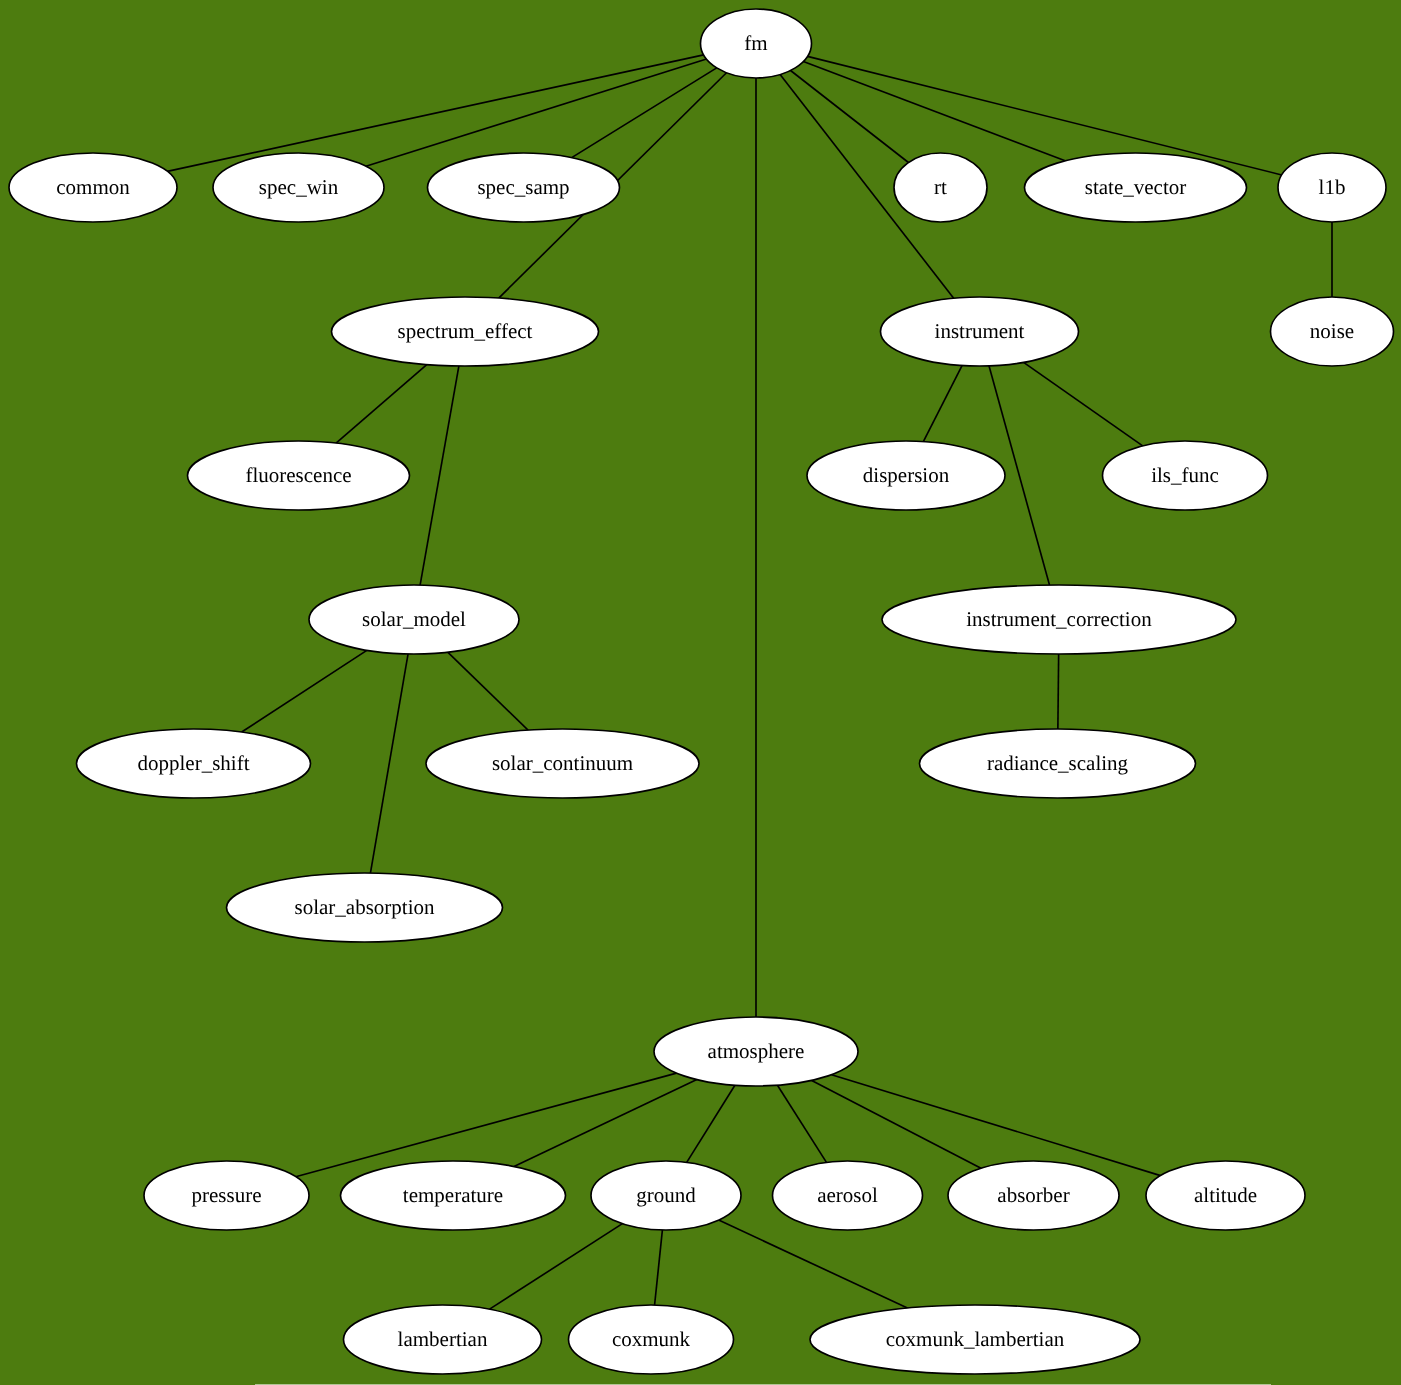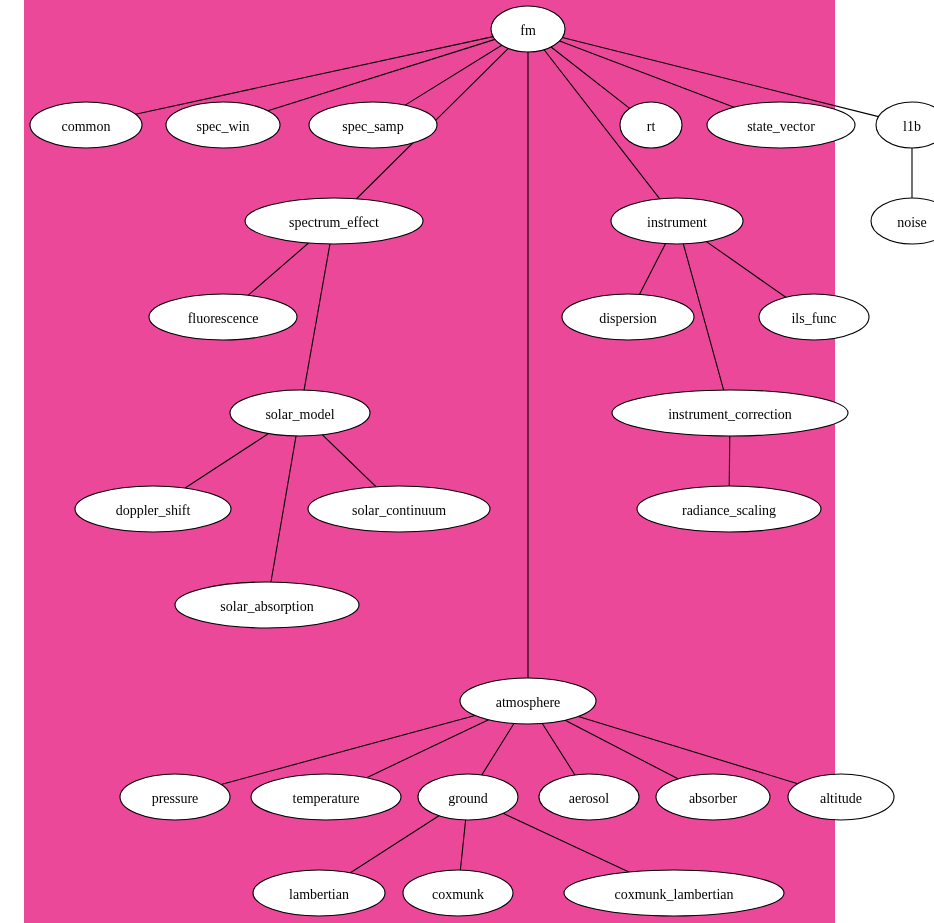--- a/index.html
+++ b/index.html
@@ -8,24 +8,23 @@
     background: #ffffff;
   }
   body {
     width: 934px;
     height: 923px;
     font-family: "Liberation Serif", "DejaVu Serif", serif;
     overflow: hidden;
   }
   #graph-root {
     position: relative;
-    width: 811px;
+    width: 934px;
     height: 923px;
-    background: #ec4899;
-    margin-left: 24px;
+    background: #4d7c0f;
   }
   svg#graph-canvas {
     display: block;
     width: 934px;
     height: 923px;
   }
   .edge-line {
     stroke: #000000;
     stroke-width: 1.1;
     fill: none;

